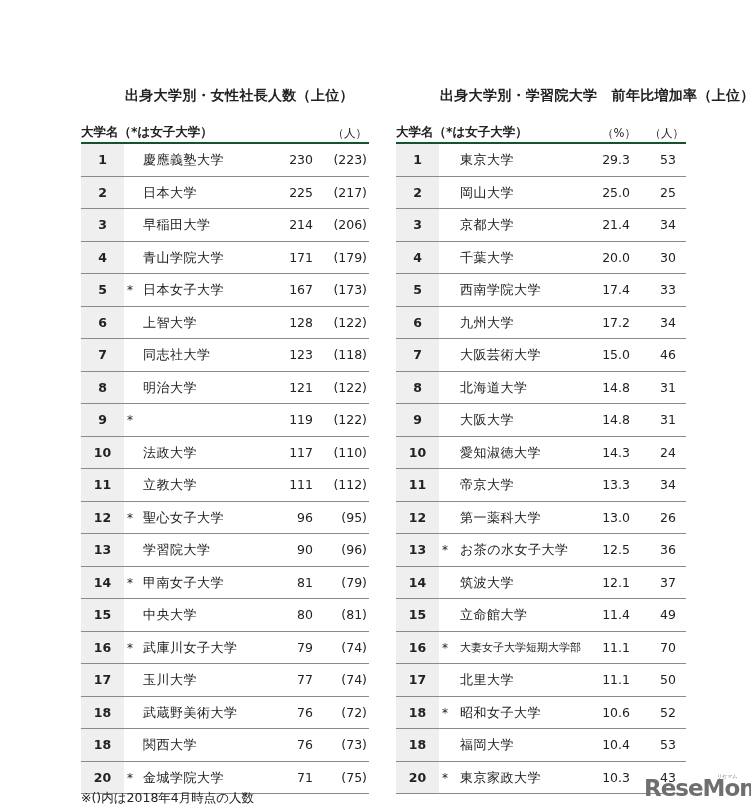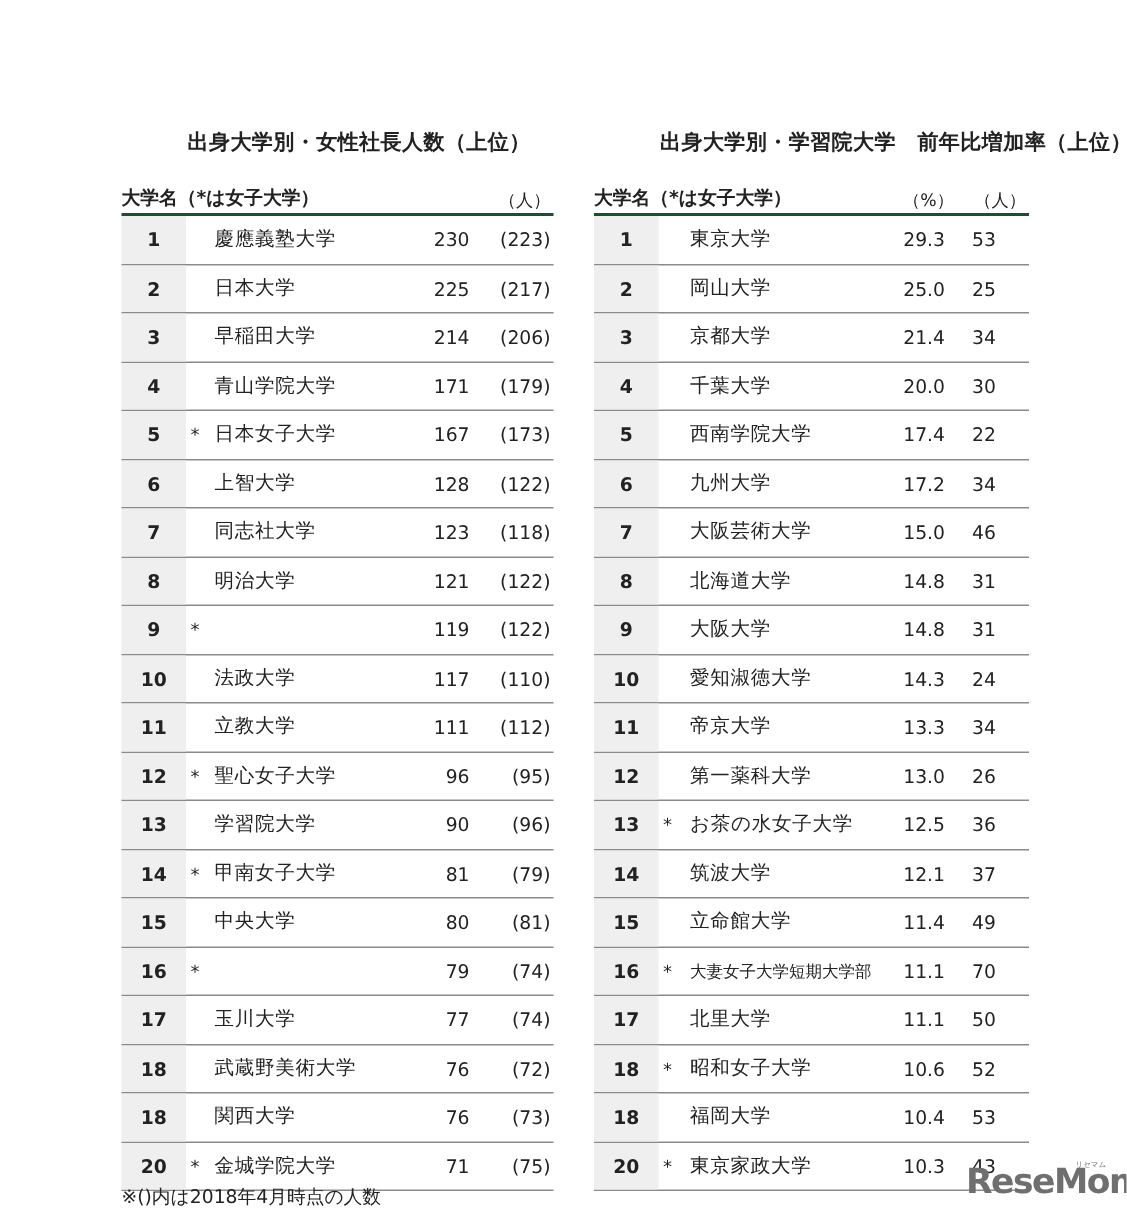--- a/index.html
+++ b/index.html
@@ -16,21 +16,21 @@
   .row { position: relative; height: 32.5px; border-bottom: 1.5px solid #8a8a8a; font-size: 13px; box-sizing: border-box; }
   .row .rank { position: absolute; left: 0; top: 0; width: 43px; height: 100%; background: #efefef; text-align: center; line-height: 32px; font-weight: bold; font-size: 12.5px; }
   .row .star { position: absolute; left: 46px; top: 0; line-height: 33px; font-size: 12px; }
   .row .name { position: absolute; left: 62px; top: 0; line-height: 32px; white-space: nowrap; letter-spacing: 0.5px; }
   .row .name.small { font-size: 11px; letter-spacing: 0; }
   .row .val { position: absolute; top: 0; line-height: 32px; text-align: right; font-size: 12.5px; }
   #left-block .val.v1 { right: 56px; width: 40px; }
   #left-block .val.v2 { right: 2px; width: 50px; }
   #left-block .h-unit.u1 { right: 2px; }
   #right-block .val.v1 { right: 56px; width: 40px; }
-  #right-block .val.v2 { right: 10px; width: 40px; text-align: center; }
+  #right-block .val.v2 { right: 10px; width: 40px; }
   #right-block .h-unit.u1 { right: 50px; }
   #right-block .h-unit.u2 { right: 2px; }
   #right-block .name { left: 64px; }
   .footnote { position: absolute; left: 81px; top: 790px; font-size: 12.5px; white-space: nowrap; }
   .watermark { position: absolute; left: 644px; top: 775px; font-size: 23px; font-weight: bold; color: #6f6f6f; letter-spacing: -1px; font-family: "DejaVu Sans", sans-serif; }
   .watermark-sub { position: absolute; left: 717px; top: 773px; font-size: 5px; color: #777; }
 </style>
 </head>
 <body>
 
@@ -141,20 +141,21 @@
       <div class="row">
         <span class="rank">15</span>
         <span class="star"></span>
         <span class="name">中央大学</span>
         <span class="val v1">80</span>
         <span class="val v2">(81)</span>
       </div>
       <div class="row">
         <span class="rank">16</span>
         <span class="star">*</span>
+        <span class="name">武庫川女子大学</span>
         <span class="val v1">79</span>
         <span class="val v2">(74)</span>
       </div>
       <div class="row">
         <span class="rank">17</span>
         <span class="star"></span>
         <span class="name">玉川大学</span>
         <span class="val v1">77</span>
         <span class="val v2">(74)</span>
       </div>
@@ -216,21 +217,21 @@
         <span class="star"></span>
         <span class="name">千葉大学</span>
         <span class="val v1">20.0</span>
         <span class="val v2">30</span>
       </div>
       <div class="row">
         <span class="rank">5</span>
         <span class="star"></span>
         <span class="name">西南学院大学</span>
         <span class="val v1">17.4</span>
-        <span class="val v2">22</span>
+        <span class="val v2">33</span>
       </div>
       <div class="row">
         <span class="rank">6</span>
         <span class="star"></span>
         <span class="name">九州大学</span>
         <span class="val v1">17.2</span>
         <span class="val v2">34</span>
       </div>
       <div class="row">
         <span class="rank">7</span>

